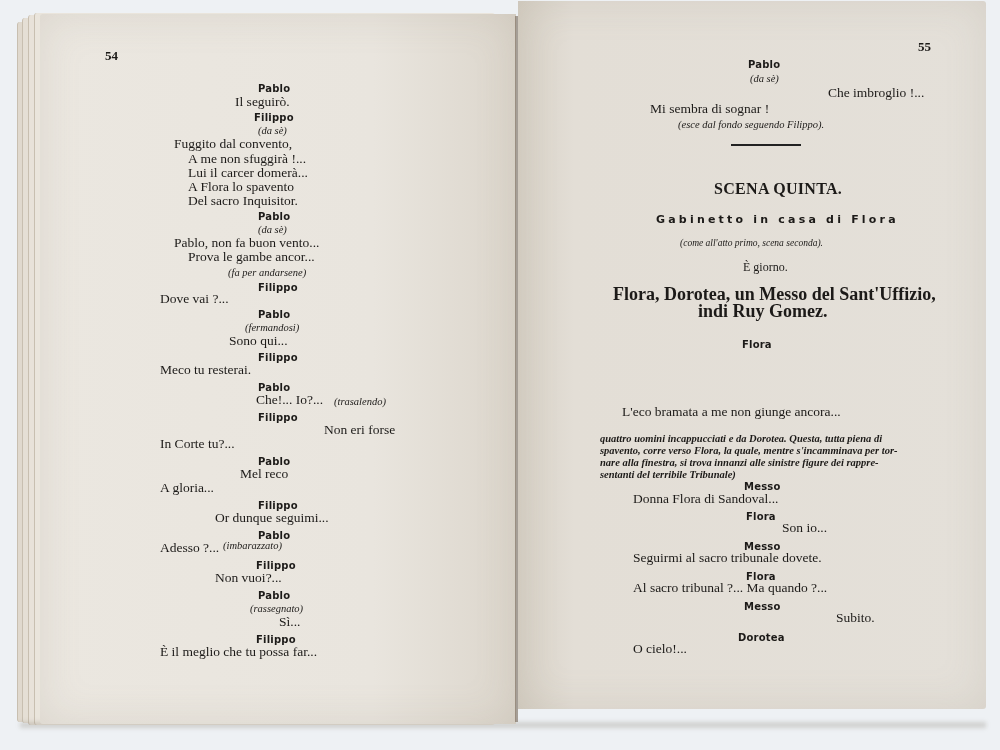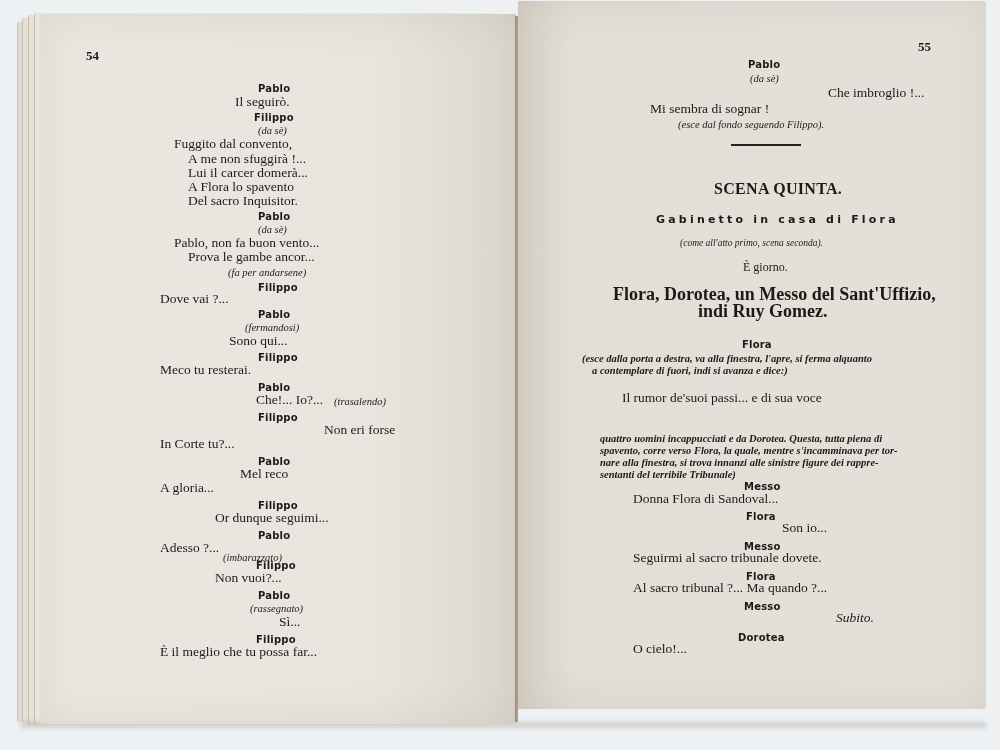--- a/index.html
+++ b/index.html
@@ -44,21 +44,21 @@
 <body>
 
 <div class="book">
   <div class="edge e1"></div>
   <div class="edge e2"></div>
   <div class="edge e3"></div>
   <div class="edge e4"></div>
   <div class="shadow-bottom"></div>
 
   <div class="page left">
-    <div class="ln pn" style="left:46px;top:34px;">54</div>
+    <div class="ln pn" style="left:65px;top:34px;">54</div>
 
     <div class="ln sp" style="left:218px;top:67px;">Pablo</div>
     <div class="ln" style="left:195px;top:80px;">Il seguirò.</div>
     <div class="ln sp" style="left:214px;top:96px;">Filippo</div>
     <div class="ln dir" style="left:218px;top:109px;">(da sè)</div>
     <div class="ln" style="left:134px;top:122px;text-align:center;">Fuggito dal convento,</div>
     <div class="ln" style="left:148px;top:137px;">A me non sfuggirà !...</div>
     <div class="ln" style="left:148px;top:151px;">Lui il carcer domerà...</div>
     <div class="ln" style="left:148px;top:165px;">A Flora lo spavento</div>
     <div class="ln" style="left:148px;top:179px;">Del sacro Inquisitor.</div>
@@ -85,21 +85,21 @@
     <div class="ln" style="left:120px;top:422px;">In Corte tu?...</div>
 
     <div class="ln sp" style="left:218px;top:440px;">Pablo</div>
     <div class="ln" style="left:200px;top:452px;">Mel reco</div>
     <div class="ln" style="left:120px;top:466px;">A gloria...</div>
     <div class="ln sp" style="left:218px;top:484px;">Filippo</div>
     <div class="ln" style="left:175px;top:496px;">Or dunque seguimi...</div>
 
     <div class="ln sp" style="left:218px;top:514px;">Pablo</div>
     <div class="ln" style="left:120px;top:526px;">Adesso ?...</div>
-    <div class="ln dir" style="left:183px;top:536px;text-align:center;">(imbarazzato)</div>
+    <div class="ln dir" style="left:183px;top:524px;text-align:center;">(imbarazzato)</div>
     <div class="ln sp" style="left:216px;top:544px;">Filippo</div>
     <div class="ln" style="left:175px;top:556px;">Non vuoi?...</div>
     <div class="ln sp" style="left:218px;top:574px;">Pablo</div>
     <div class="ln dir" style="left:210px;top:587px;">(rassegnato)</div>
     <div class="ln" style="left:239px;top:600px;">Sì...</div>
     <div class="ln sp" style="left:216px;top:618px;">Filippo</div>
     <div class="ln" style="left:120px;top:630px;">È il meglio che tu possa far...</div>
   </div>
 
   <div class="gutter"></div>
@@ -116,35 +116,33 @@
     <div class="rule" style="left:213px;top:143px;width:70px;"></div>
 
     <div class="ln title" style="left:196px;top:180px;">SCENA QUINTA.</div>
     <div class="ln setting" style="left:138px;top:211px;">Gabinetto in casa di Flora</div>
     <div class="ln small" style="left:162px;top:234px;">(come all'atto primo, scena seconda).</div>
     <div class="ln" style="left:225px;top:258px;font-size:12px;">È giorno.</div>
     <div class="ln cast" style="left:95px;top:285px;">Flora, Dorotea, un Messo del Sant'Uffizio,</div>
     <div class="ln cast" style="left:180px;top:302px;">indi Ruy Gomez.</div>
 
     <div class="ln sp" style="left:224px;top:336px;">Flora</div>
-    <div class="ln dirbold" style="left:64px;top:350px;">(esce dalla porta a destra, va alla finestra, l'apre, si ferma alquanto</div>
-    <div class="ln dirbold" style="left:74px;top:362px;">a contemplare di fuori, indi si avanza e dice:)</div>
-    <div class="ln" style="left:104px;top:389px;">Il rumor de'suoi passi... e di sua voce</div>
+    <div class="ln" style="left:104px;top:403px;">L'eco bramata a me non giunge ancora...</div>
 
     <div class="ln dirbold" style="left:82px;top:430px;">quattro uomini incappucciati e da Dorotea. Questa, tutta piena di</div>
     <div class="ln dirbold" style="left:82px;top:442px;">spavento, corre verso Flora, la quale, mentre s'incamminava per tor-</div>
     <div class="ln dirbold" style="left:82px;top:454px;">nare alla finestra, si trova innanzi alle sinistre figure dei rappre-</div>
     <div class="ln dirbold" style="left:82px;top:466px;">sentanti del terribile Tribunale)</div>
 
     <div class="ln sp" style="left:226px;top:478px;">Messo</div>
     <div class="ln" style="left:115px;top:490px;">Donna Flora di Sandoval...</div>
     <div class="ln sp" style="left:228px;top:508px;">Flora</div>
     <div class="ln" style="left:264px;top:519px;">Son io...</div>
     <div class="ln sp" style="left:226px;top:538px;">Messo</div>
     <div class="ln" style="left:115px;top:549px;">Seguirmi al sacro tribunale dovete.</div>
     <div class="ln sp" style="left:228px;top:568px;">Flora</div>
     <div class="ln" style="left:115px;top:579px;">Al sacro tribunal ?... Ma quando ?...</div>
     <div class="ln sp" style="left:226px;top:598px;">Messo</div>
-    <div class="ln" style="left:318px;top:609px;font-style:italic;">Subito.</div>
+    <div class="ln" style="left:318px;top:609px;">Subito.</div>
     <div class="ln sp" style="left:220px;top:629px;">Dorotea</div>
     <div class="ln" style="left:115px;top:640px;">O cielo!...</div>
   </div>
 </div>
 
 </body></html>

